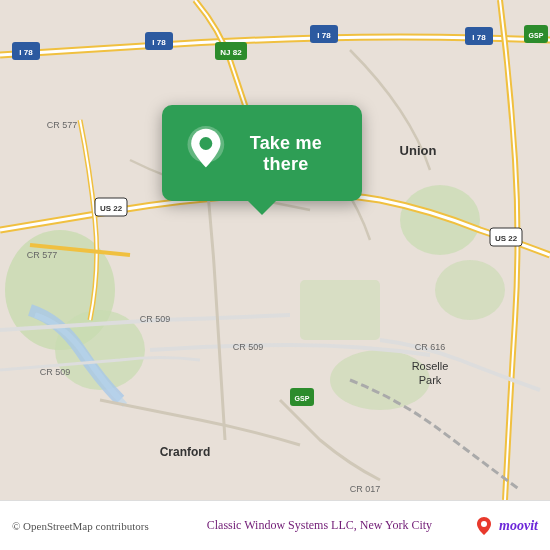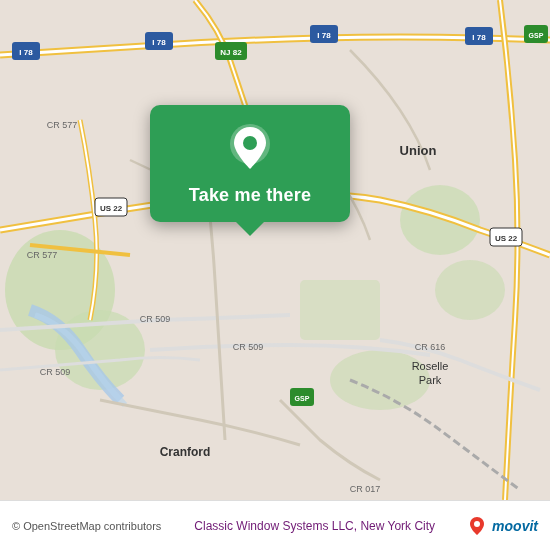--- a/index.html
+++ b/index.html
@@ -24,26 +24,26 @@
     .map-svg {
       position: absolute;
       top: 0; left: 0;
       width: 100%; height: 100%;
     }
 
     
     .popup-card {
       position: absolute;
       top: 105px;
-      left: 150px;
+      left: 162px;
       width: 200px;
       background: #2e9e55;
       border-radius: 10px;
       display: flex;
-      flex-direction: column;
+      flex-direction: row;
       align-items: center;
       padding: 18px 20px 16px;
       box-shadow: 0 4px 16px rgba(0,0,0,0.35);
       z-index: 10;
     }
 
     .popup-card::after {
       content: '';
       position: absolute;
       bottom: -14px;
@@ -73,20 +73,21 @@
     
     #bottom-bar {
       width: 550px;
       height: 50px;
       background: #fff;
       border-top: 1px solid #ddd;
       display: flex;
       align-items: center;
       padding: 0 12px;
       position: relative;
+      font-family: Liberation Serif, serif;
     }
 
     .copyright-text {
       font-size: 11px;
       color: #555;
       flex: 1;
     }
 
     .bottom-info {
       font-size: 12px;
@@ -98,21 +99,21 @@
 
     .moovit-logo {
       display: flex;
       align-items: center;
       gap: 4px;
     }
 
     .moovit-text {
       font-size: 14px;
       font-weight: 700;
-      color: #0369a1;
+      color: #6d28d9;
       font-style: italic;
     }
 
     .moovit-pin {
       width: 22px;
       height: 22px;
     }
   </style>
 </head>
 <body>

